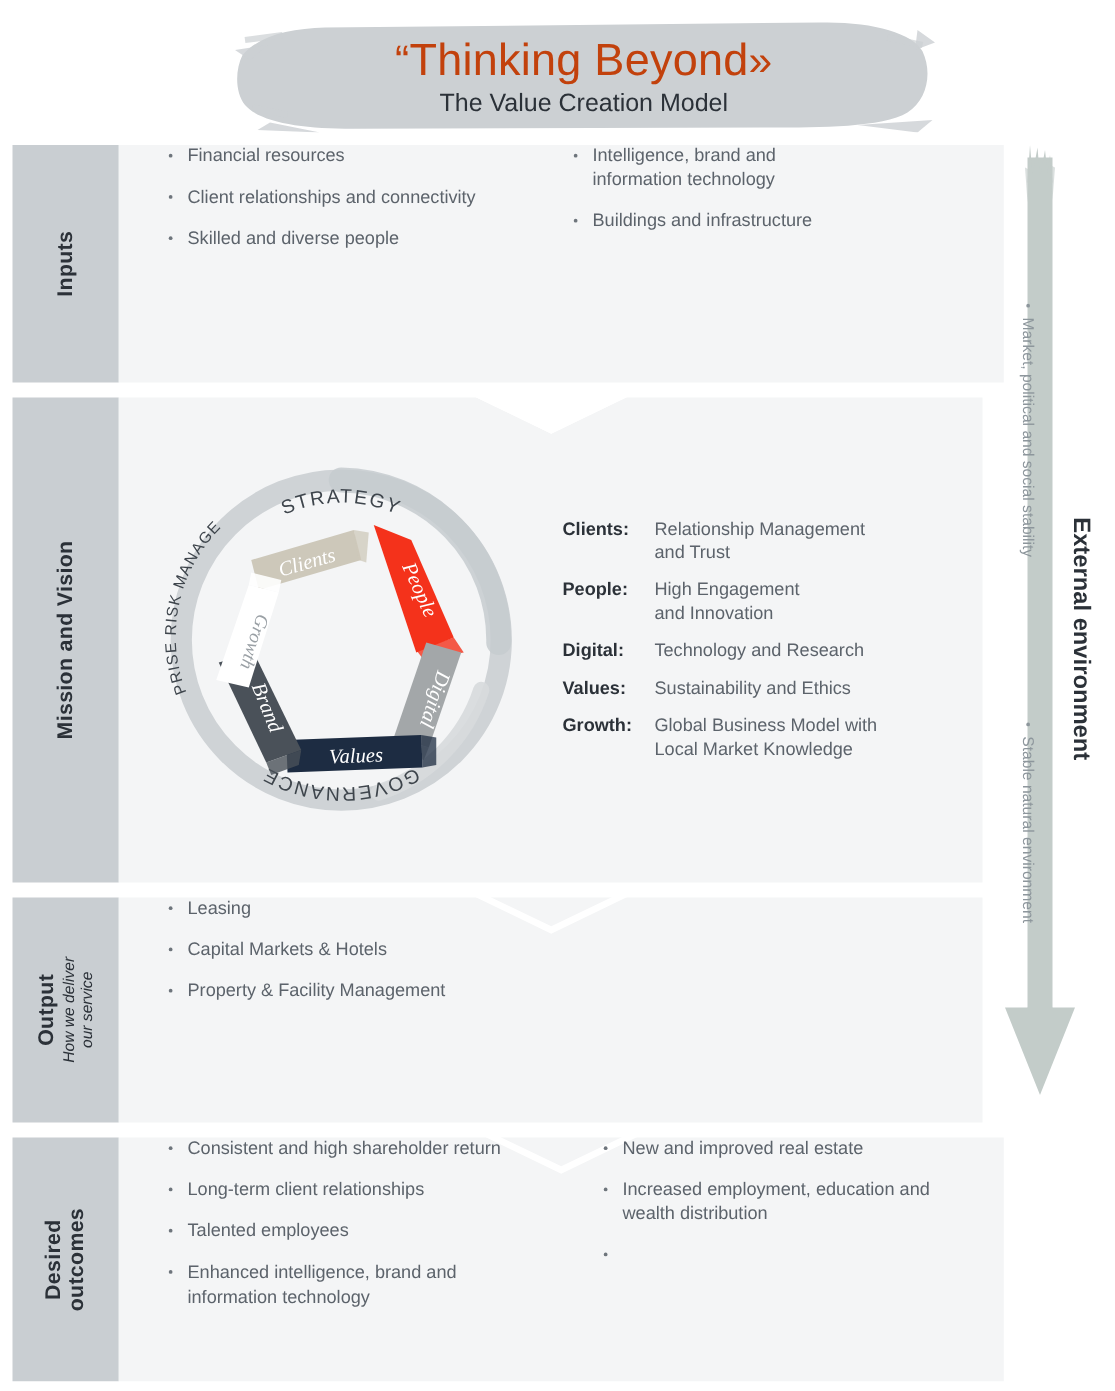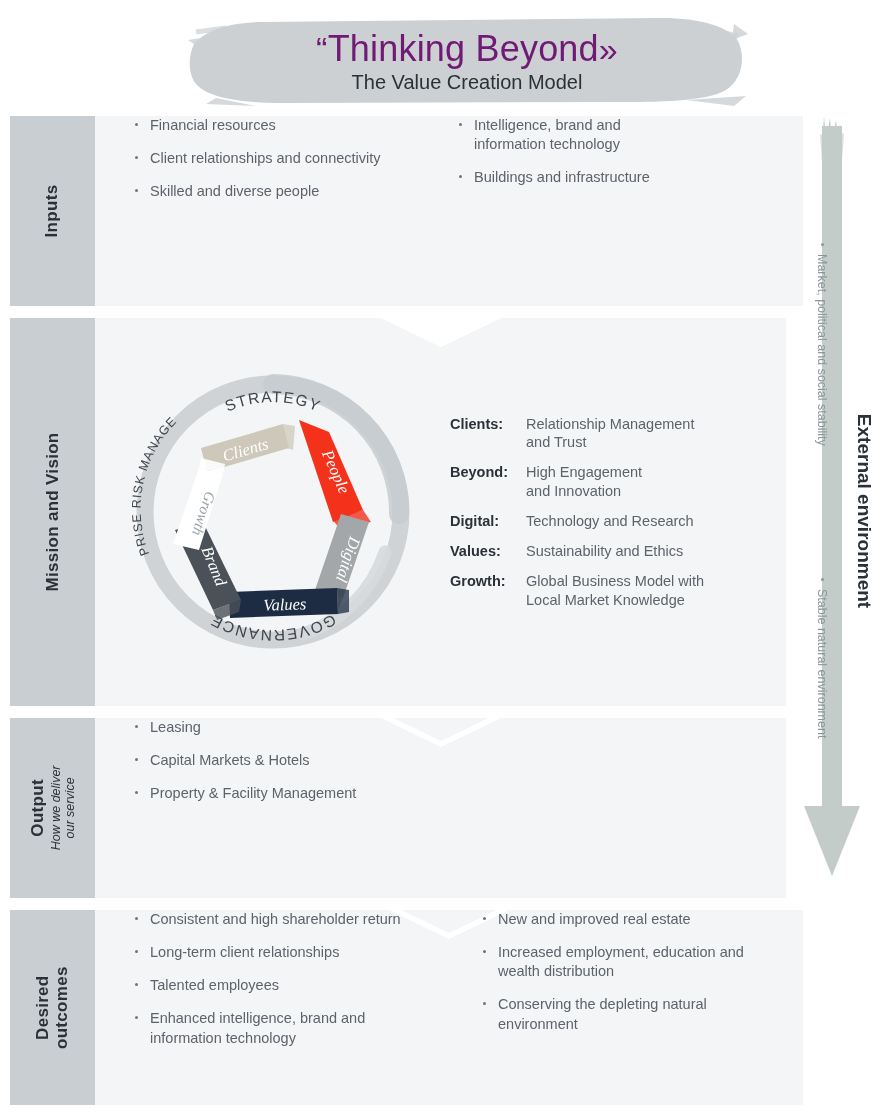--- a/index.html
+++ b/index.html
@@ -25,21 +25,21 @@
     position: absolute; inset: 0;
   }
   .header-text {
     position: absolute; inset: 0;
     display: flex; flex-direction: column;
     align-items: center; justify-content: center;
     padding-top: 4px;
   }
   .title-main {
     font-size: 36px;
-    color: #701a75;
+    color: #c2410c;
     letter-spacing: .2px;
     line-height: 1.05;
     white-space: nowrap;
     text-align: center;
   }
   .title-main .q { font-size: 34px; }
   .title-sub {
     font-size: 20px;
     color: #2b3138;
     margin-top: 4px;
@@ -314,21 +314,21 @@
       </div>
 
       <div class="defs-wrap">
         <table class="defs">
           <tbody>
               <tr>
             <td class="k">Clients:</td>
             <td class="v"><span id="def-0">Relationship Management<br>and Trust</span></td>
           </tr>
           <tr>
-            <td class="k">Beyond:</td>
+            <td class="k">People:</td>
             <td class="v"><span id="def-1">High Engagement<br>and Innovation</span></td>
           </tr>
           <tr>
             <td class="k">Digital:</td>
             <td class="v"><span id="def-2">Technology and Research</span></td>
           </tr>
           <tr>
             <td class="k">Values:</td>
             <td class="v"><span id="def-3">Sustainability and Ethics</span></td>
           </tr>
@@ -381,21 +381,21 @@
             <li><span class="dot"></span><span>Consistent and high shareholder return</span></li>
             <li><span class="dot"></span><span>Long-term client relationships</span></li>
             <li><span class="dot"></span><span>Talented employees</span></li>
             <li style="max-width:245px"><span class="dot"></span><span>Enhanced intelligence, brand and information technology</span></li>
           </ul>
         </div>
         <div class="col col-b" style="padding-left:42px">
           <ul class="bullets">
             <li><span class="dot"></span><span>New and improved real estate</span></li>
             <li style="max-width:272px"><span class="dot"></span><span>Increased employment, education and wealth distribution</span></li>
-            <li><span class="dot"></span><span>Conserving the depleting natural environment</span></li>
+            <li><span class="dot"></span></li>
           </ul>
         </div>
       </div>
     </div>
   </div>
 
   <div class="extcol">
     <svg width="96" height="790" viewBox="0 0 96 790" preserveAspectRatio="none">
       <path d="M26,10 L46,10 L46,700 L26,700 Z" fill="#c3ccc9"></path>
       <path d="M28,0 L30,24 L34,2 L36,26 L40,4 L42,22 L44,8 L46,30 L26,30 Z" fill="#c3ccc9"></path>

